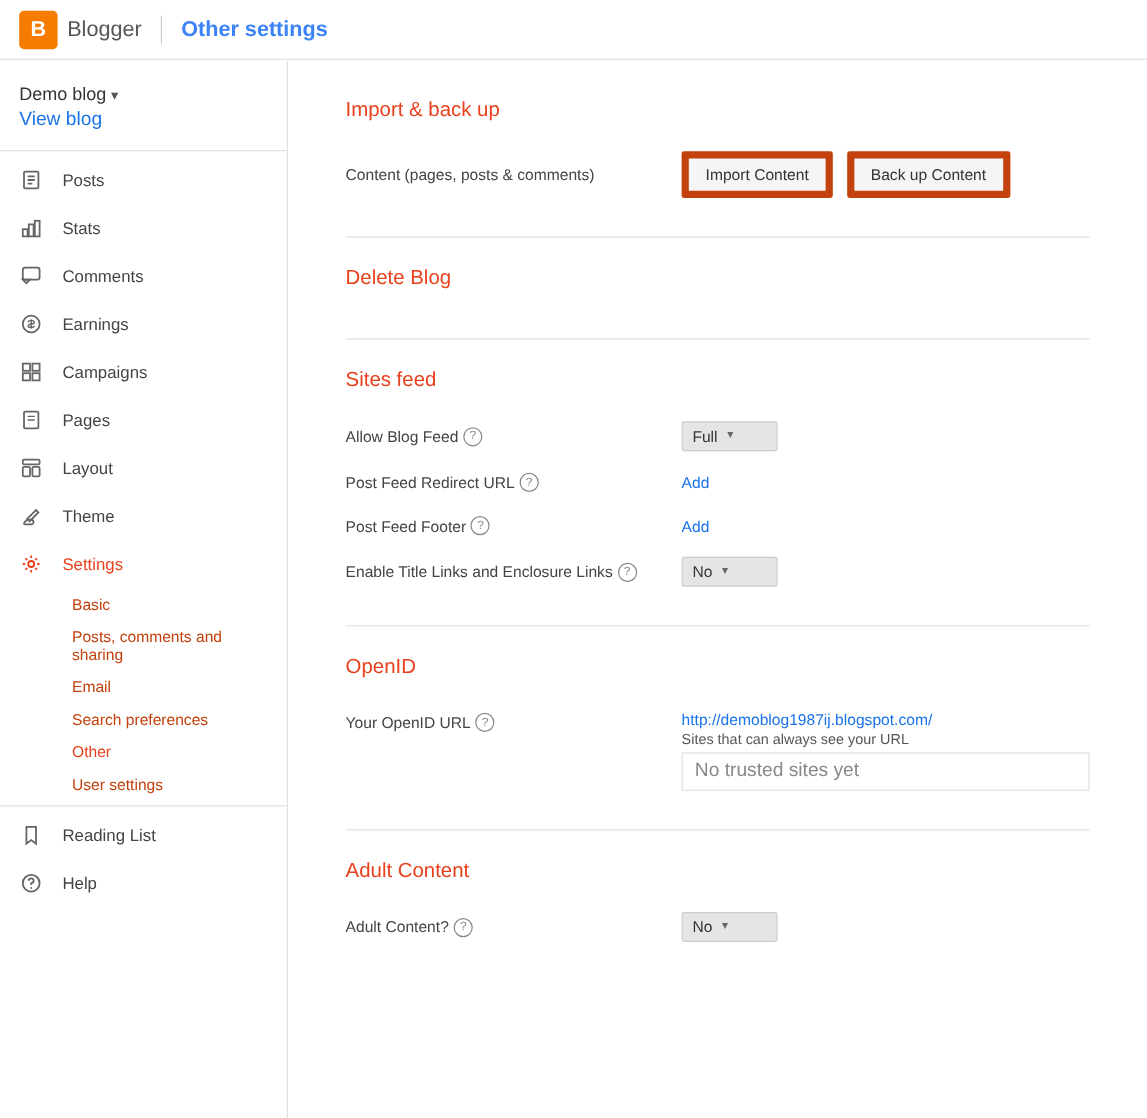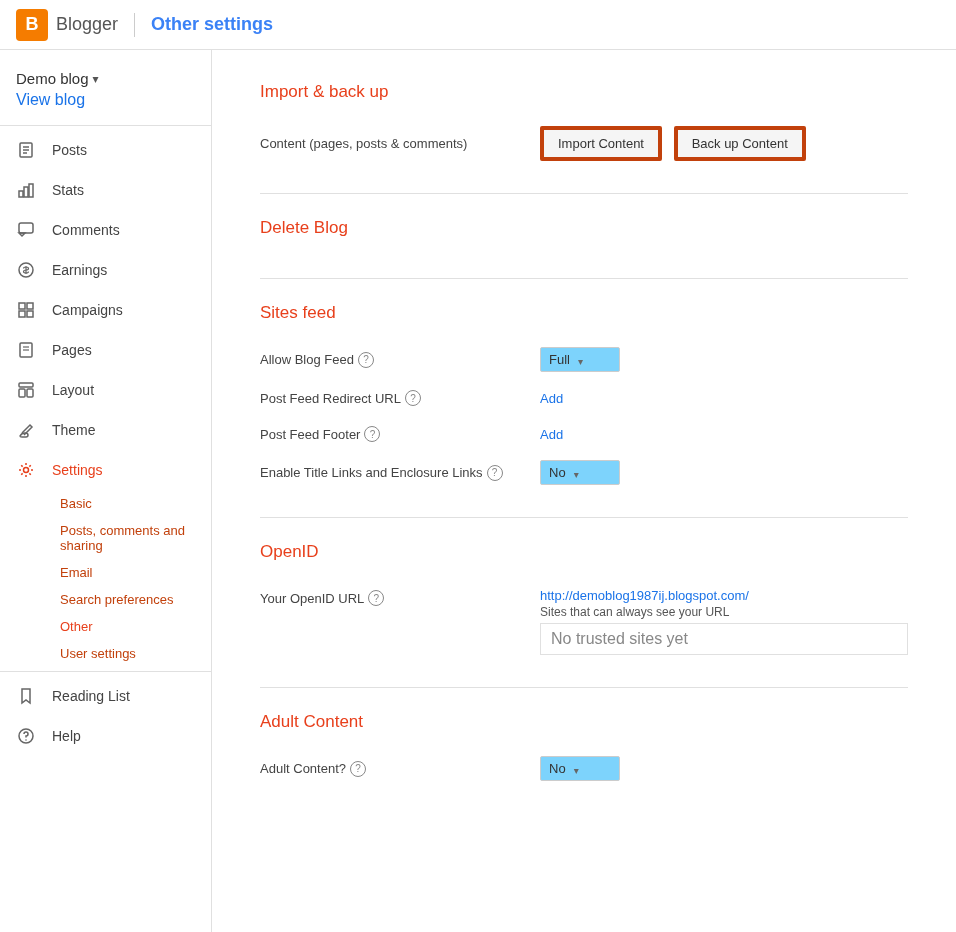--- a/index.html
+++ b/index.html
@@ -48,21 +48,21 @@
     }
 
     
     .layout {
       display: flex;
       margin-top: 50px;
     }
 
     
     .sidebar {
-      width: 212px;
+      width: 240px;
       min-height: calc(100vh - 50px);
       border-right: 1px solid #e0e0e0;
       padding: 8px 0;
       flex-shrink: 0;
       background: #fff;
     }
     .blog-selector {
       display: flex;
       align-items: center;
       padding: 12px 16px 4px;
@@ -163,36 +163,36 @@
     }
     .setting-value {
       flex: 1;
       color: #333;
     }
 
     
     .btn {
       padding: 6px 14px;
       font-size: 13px;
-      border: 4px solid #c2410c;
+      border: 6px solid #c2410c;
       background: #f5f5f5;
       color: #333;
       cursor: pointer;
       border-radius: 2px;
       margin-right: 8px;
     }
 
     
     .select-dropdown {
       display: inline-flex;
-      align-items: flex-end;
+      align-items: flex-start;
       border: 1px solid #ccc;
       border-radius: 2px;
       padding: 4px 8px;
-      background: #7dd3fc;
+      background: #e5e5e5;
       cursor: pointer;
       font-size: 13px;
       gap: 8px;
       min-width: 80px;
     }
     .select-dropdown .arrow { color: #666; font-size: 10px; }
 
     
     .link-blue {
       color: #1a73e8;

